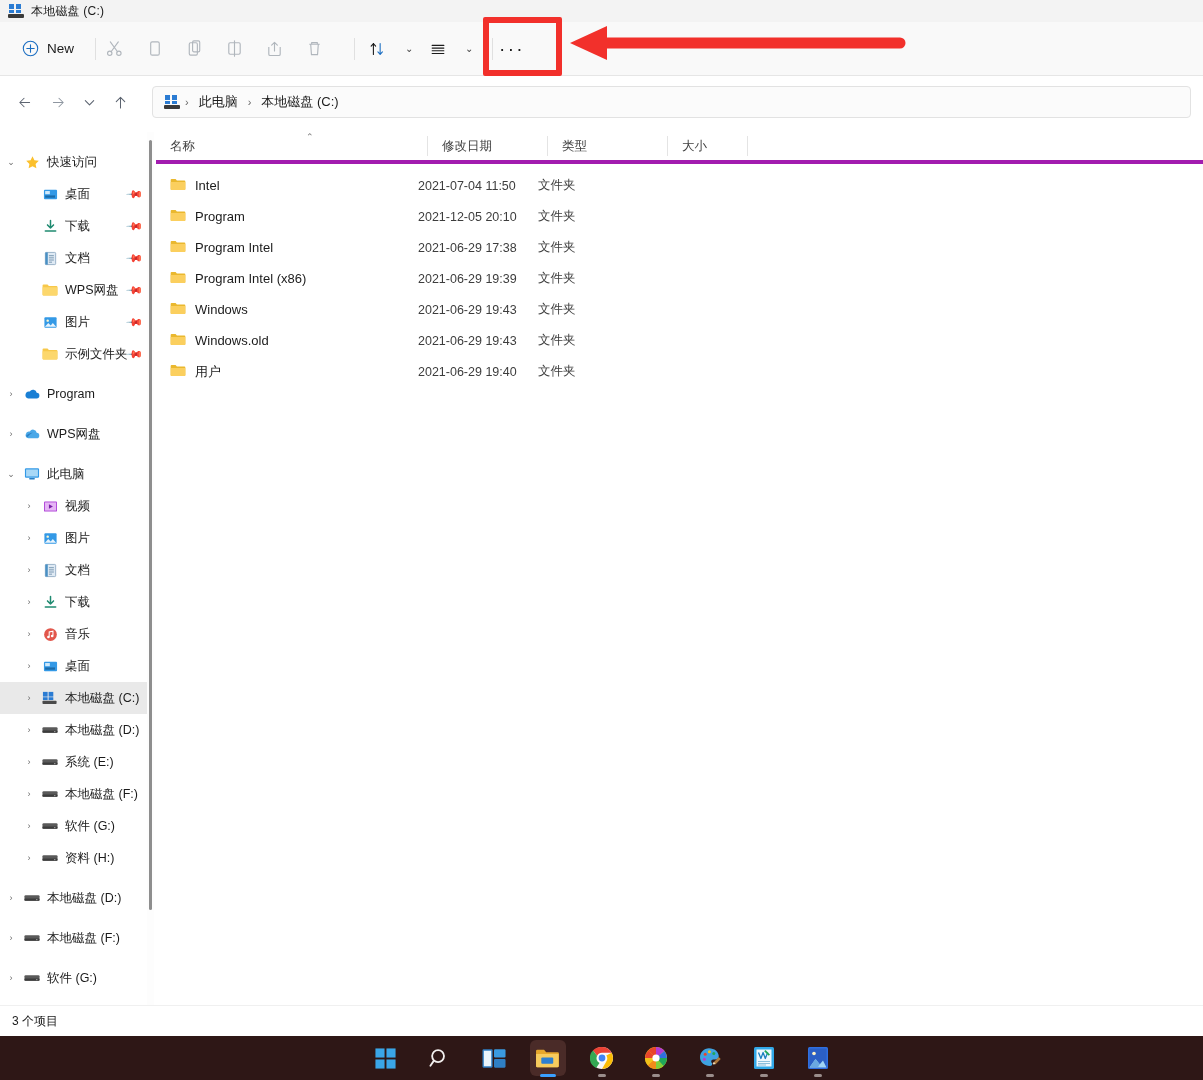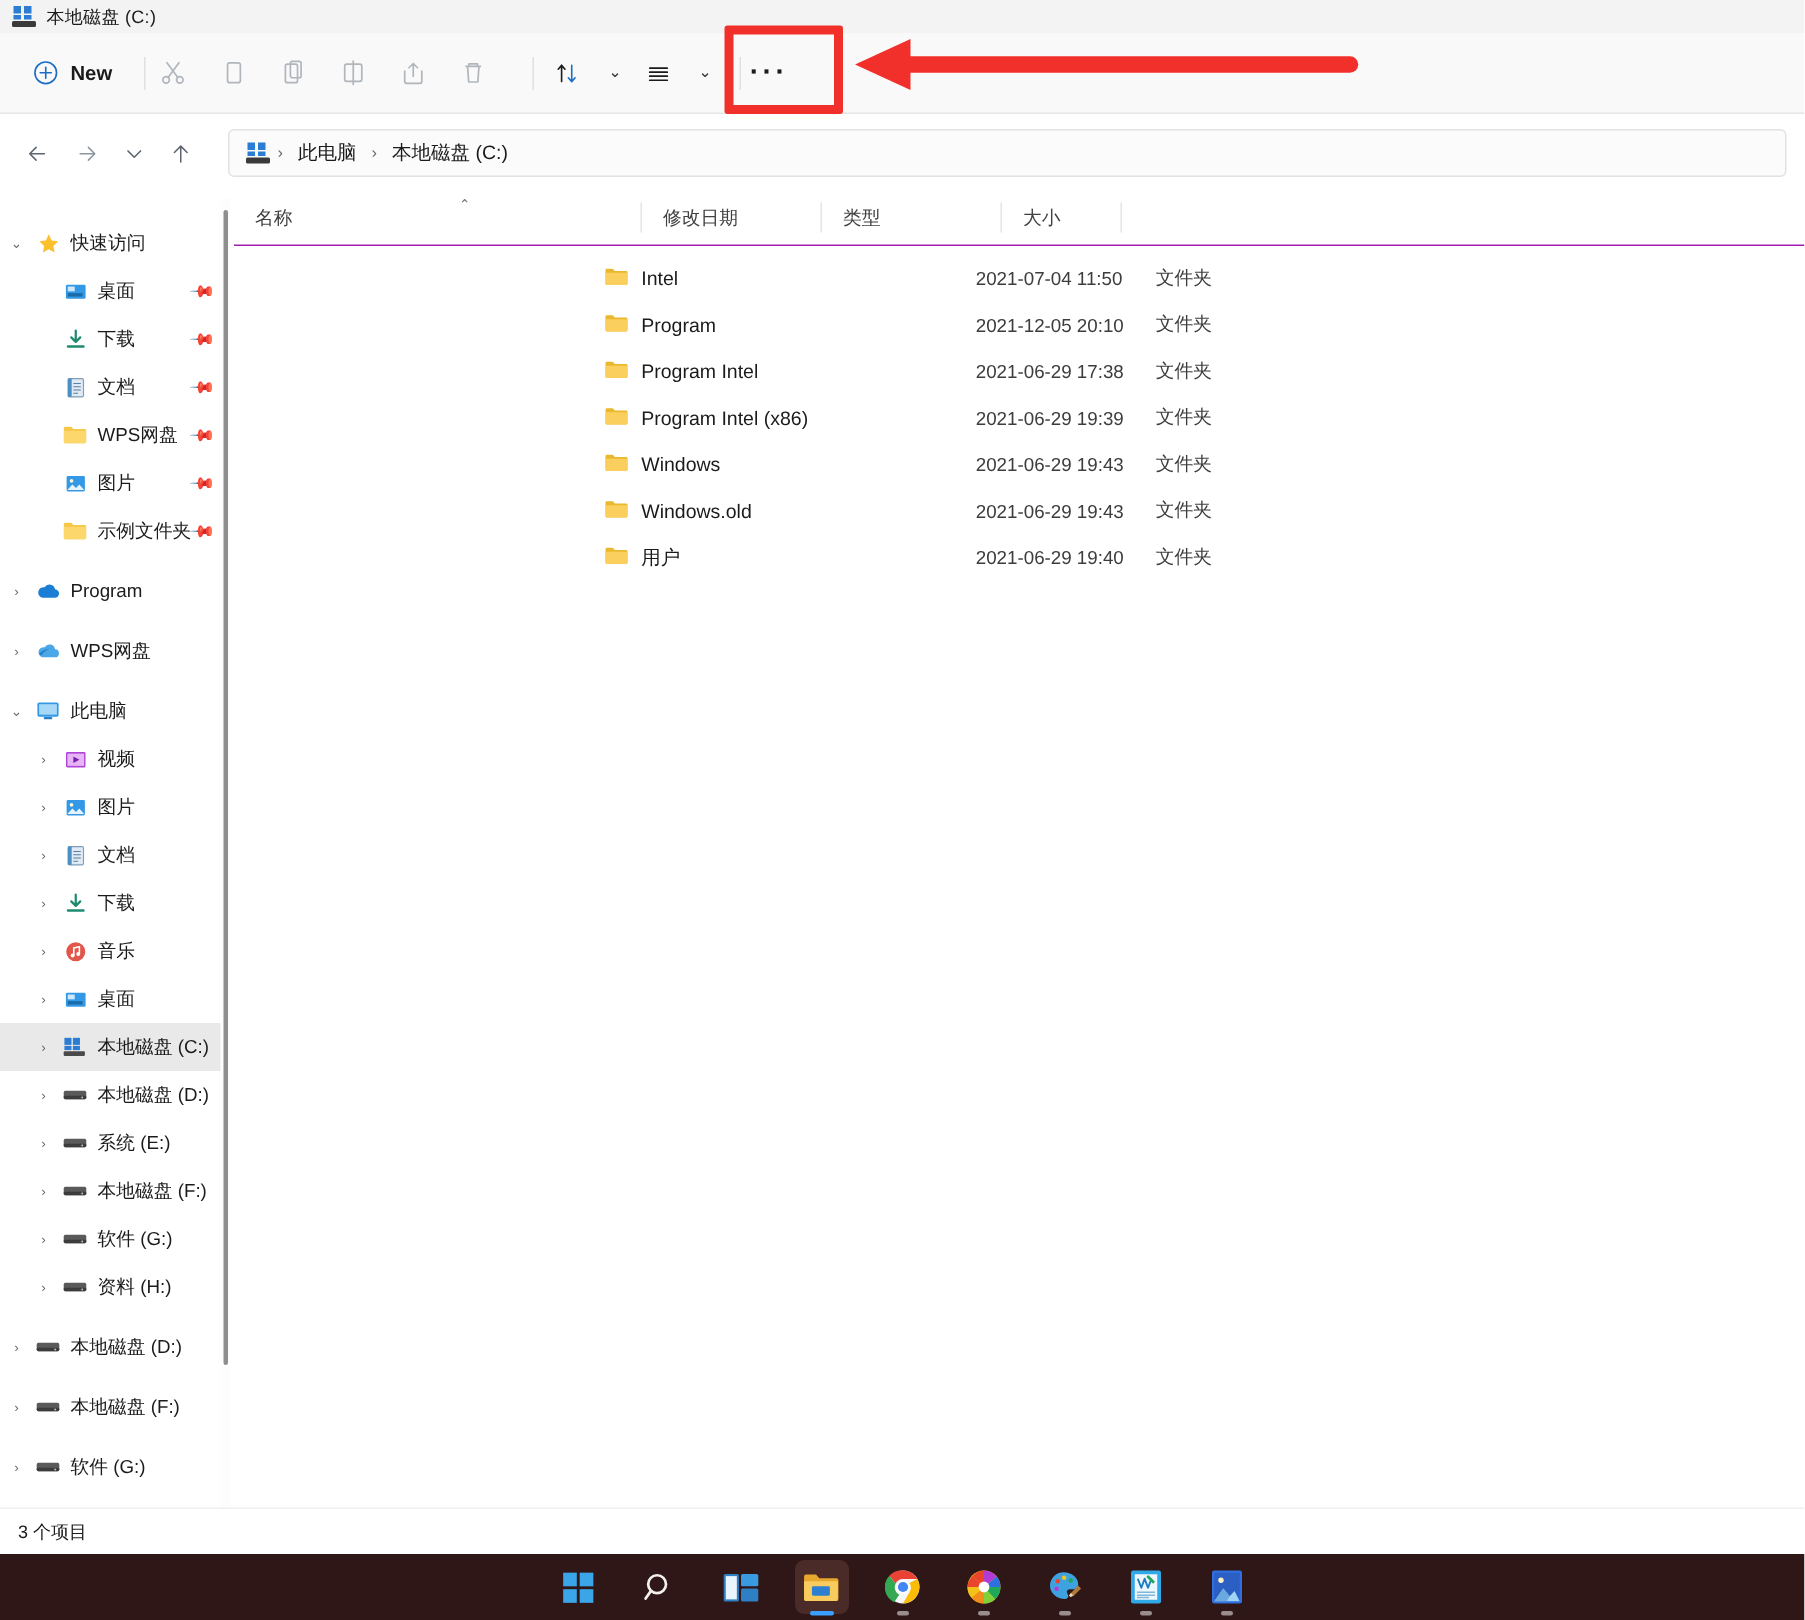--- a/index.html
+++ b/index.html
@@ -28,21 +28,21 @@
   
   #toolbar {
     position: absolute; left: 0; top: 22px; width: 1203px; height: 54px;
     background: #f9f9f9;
     border-bottom: 1px solid #e6e6e6;
     display: flex; align-items: center; padding-left: 14px;
   }
   .tb-btn {
     height: 34px; min-width: 40px; border-radius: 5px;
     display: flex; align-items: center; justify-content: flex-start;
-    color: #3c4b5c; background: transparent; border: none; cursor: default; font-weight: bold;
+    color: #3c4b5c; background: transparent; border: none; cursor: default;
   }
   .tb-btn.new { padding: 0 12px 0 8px; gap: 8px; color: #1b1b1b; }
   .tb-btn.new .lbl { font-size: 13.5px; color: #1b1b1b; }
   .tb-sep {
     width: 1px; height: 22px; background: #e0e0e0; margin: 0 9px;
   }
   .tb-dim svg { opacity: .38; }
   .caret { font-size: 10px; color: #444; margin-left: 1px; }
   .ellipsis { font-size: 19px; letter-spacing: 2.3px; color: #1b1b1b; line-height: 1; }
 
@@ -91,29 +91,29 @@
   .srow .txt { margin-left: 5px; }
   .pin { margin-left: auto; color: #9b9b9b; font-size: 11px; transform: rotate(45deg); }
   .indent1 { padding-left: 18px; }
 
   
   #content {
     position: absolute; left: 156px; top: 128px; right: 0; height: 877px;
     background: #ffffff;
   }
   #colheader {
-    position: relative; height: 36px; border-bottom: 1px solid #a21caf;
-    display: flex; align-items: flex-end;
+    position: relative; height: 36px; border-bottom: 4px solid #a21caf;
+    display: flex; align-items: flex-start;
   }
   .col { font-size: 12.5px; color: #404040; position: relative; height: 36px;
          display: flex; align-items: center; padding-left: 14px; }
   .col .vline { position: absolute; right: 0; top: 8px; width: 1px; height: 20px; background: #e4e4e4; }
   .sortcaret { position: absolute; left: 150px; top: 4px; font-size: 9px; color: #777; }
   #filelist { padding-top: 6px; }
-  .frow { display: flex; align-items: center; height: 31px; font-size: 13px; color: #1b1b1b; justify-content: center; }
+  .frow { display: flex; align-items: center; height: 31px; font-size: 13px; color: #1b1b1b; }
   .frow .fname { width: 262px; display: flex; align-items: center; gap: 9px; padding-left: 14px; }
   .frow .fdate { width: 120px; color: #3d3d3d; font-size: 12.5px; }
   .frow .ftype { width: 120px; color: #3d3d3d; font-size: 12.5px; }
   .frow .fsize { width: 80px; color: #3d3d3d; font-size: 12.5px; }
 
   
   #statusbar {
     position: absolute; left: 0; top: 1005px; width: 1203px; height: 31px;
     background: #ffffff; display: flex; align-items: center; padding-left: 12px;
     border-top: 1px solid #f0f0f0;

